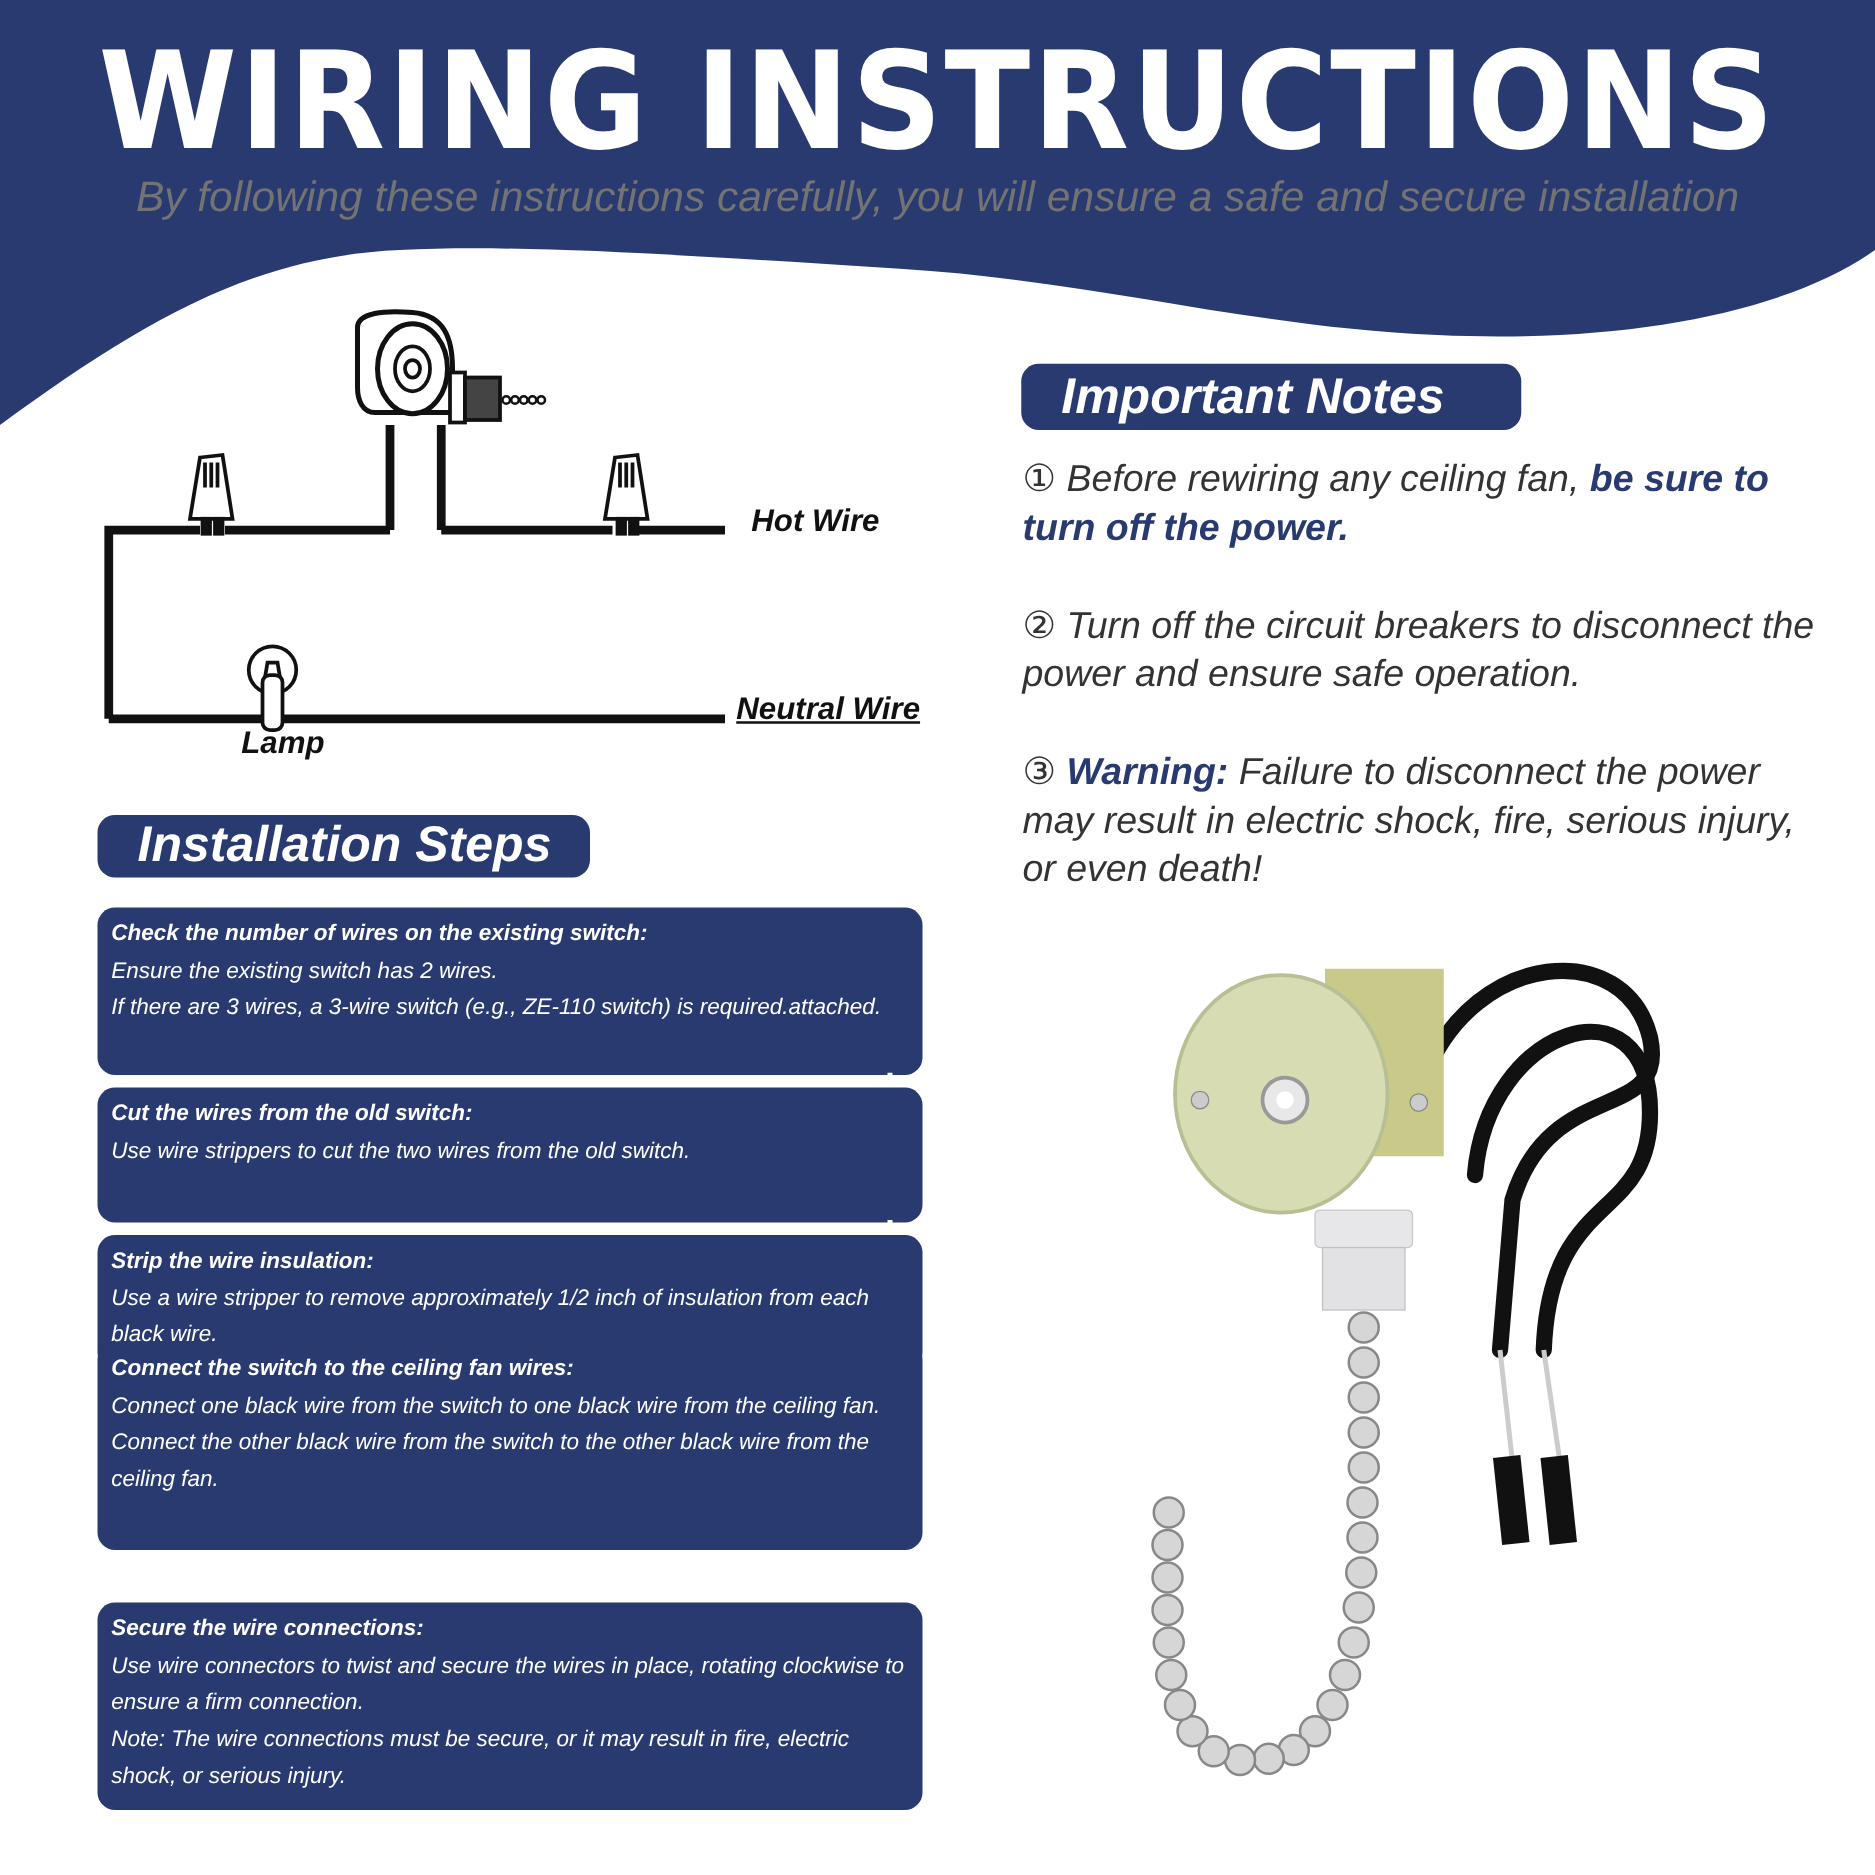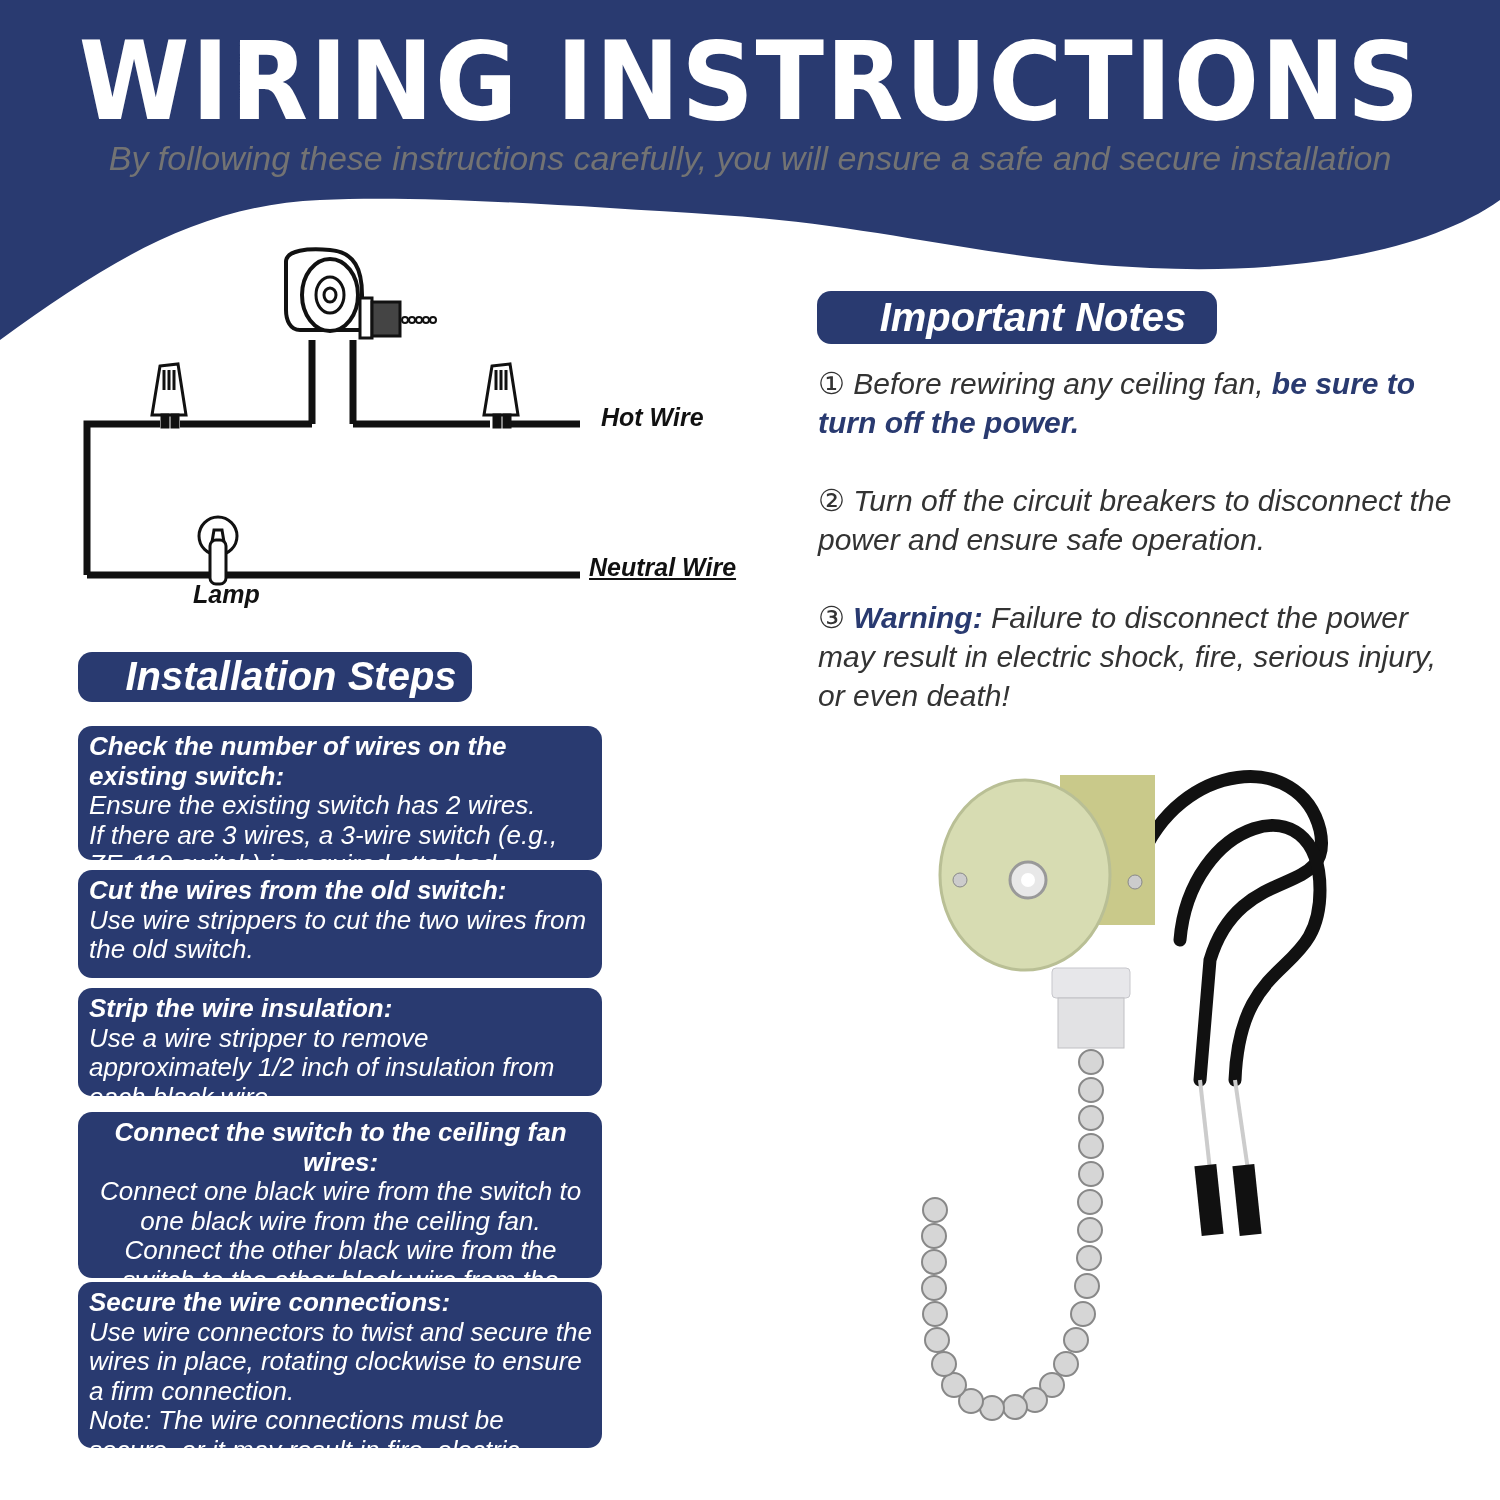--- a/index.html
+++ b/index.html
@@ -1,24 +1,24 @@
 <!DOCTYPE html>
 <html><head>
 <meta charset="utf-8">
 <style>
   html,body{margin:0;padding:0;}
   body{width:1500px;height:1500px;background:#ffffff;position:relative;overflow:hidden;font-family:"Liberation Sans","DejaVu Sans",sans-serif;}
   .wave{position:absolute;left:0;top:0;width:1500px;height:360px;}
   .title{position:absolute;left:0;top:22px;width:1500px;text-align:center;color:#fff;font-family:"DejaVu Sans","Liberation Sans",sans-serif;font-weight:bold;font-size:108px;letter-spacing:2px;line-height:120px;transform:scaleX(0.93);transform-origin:center;}
   .subtitle{position:absolute;left:0;top:136px;width:1500px;text-align:center;color:#737373;font-style:italic;font-size:34px;line-height:44px;}
-  .pill{position:absolute;background:#293a70;color:#fff;border-radius:14px;font-weight:bold;font-style:italic;font-size:40px;line-height:52px;padding:0 0 0 32px;box-sizing:border-box;text-align:center;}
+  .pill{position:absolute;background:#293a70;color:#fff;border-radius:14px;font-weight:bold;font-style:italic;font-size:40px;line-height:52px;padding:0 0 0 32px;box-sizing:border-box;}
   .notes{position:absolute;left:818px;top:364px;width:650px;color:#333;font-style:italic;font-size:30px;line-height:39px;}
   .notes p{margin:0 0 39px 0;}
   .notes .em{color:#293a70;font-weight:bold;}
-  .step{position:absolute;left:78px;width:524px;background:#293a70;border-radius:14px;color:#fff;box-sizing:border-box;padding:6px 10px 8px 11px;font-style:italic;font-size:26px;line-height:29.5px;}
+  .step{position:absolute;left:78px;width:660px;background:#293a70;border-radius:14px;color:#fff;box-sizing:border-box;padding:6px 10px 8px 11px;font-style:italic;font-size:18px;line-height:29.5px;}
   .step .h{font-weight:bold;}
   .arrow{position:absolute;left:700px;width:24px;height:26px;}
   .diagram{position:absolute;left:60px;top:240px;width:720px;height:380px;}
   .diag-label{position:absolute;font-style:italic;font-weight:bold;font-size:25px;color:#111;}
   .product{position:absolute;left:880px;top:740px;width:460px;height:750px;}
 </style>
 </head>
 <body>
 
 <svg class="wave" viewBox="0 0 1500 360" preserveAspectRatio="none">
@@ -126,21 +126,21 @@
 
 <div class="step" style="top:988px;height:108px;">
   <div class="h">Strip the wire insulation:</div>
   <div>Use a wire stripper to remove approximately 1/2 inch of insulation from each black wire.</div>
 </div>
 <svg class="arrow" style="top:1094px;" viewBox="0 0 24 26">
     <rect x="10" y="0" width="4" height="14" fill="#fff"></rect>
     <polygon points="3,12 21,12 12,24" fill="#fff"></polygon>
   </svg>
 
-<div class="step" style="top:1112px;height:166px;text-align:center;">
+<div class="step" style="top:1074px;height:166px;">
   <div class="h">Connect the switch to the ceiling fan wires:</div>
   <div>Connect one black wire from the switch to one black wire from the ceiling fan.</div>
   <div>Connect the other black wire from the switch to the other black wire from the ceiling fan.</div>
 </div>
 <svg class="arrow" style="top:1270px;" viewBox="0 0 24 26">
     <rect x="10" y="0" width="4" height="14" fill="#fff"></rect>
     <polygon points="3,12 21,12 12,24" fill="#fff"></polygon>
   </svg>
 
 <div class="step" style="top:1282px;height:166px;">

